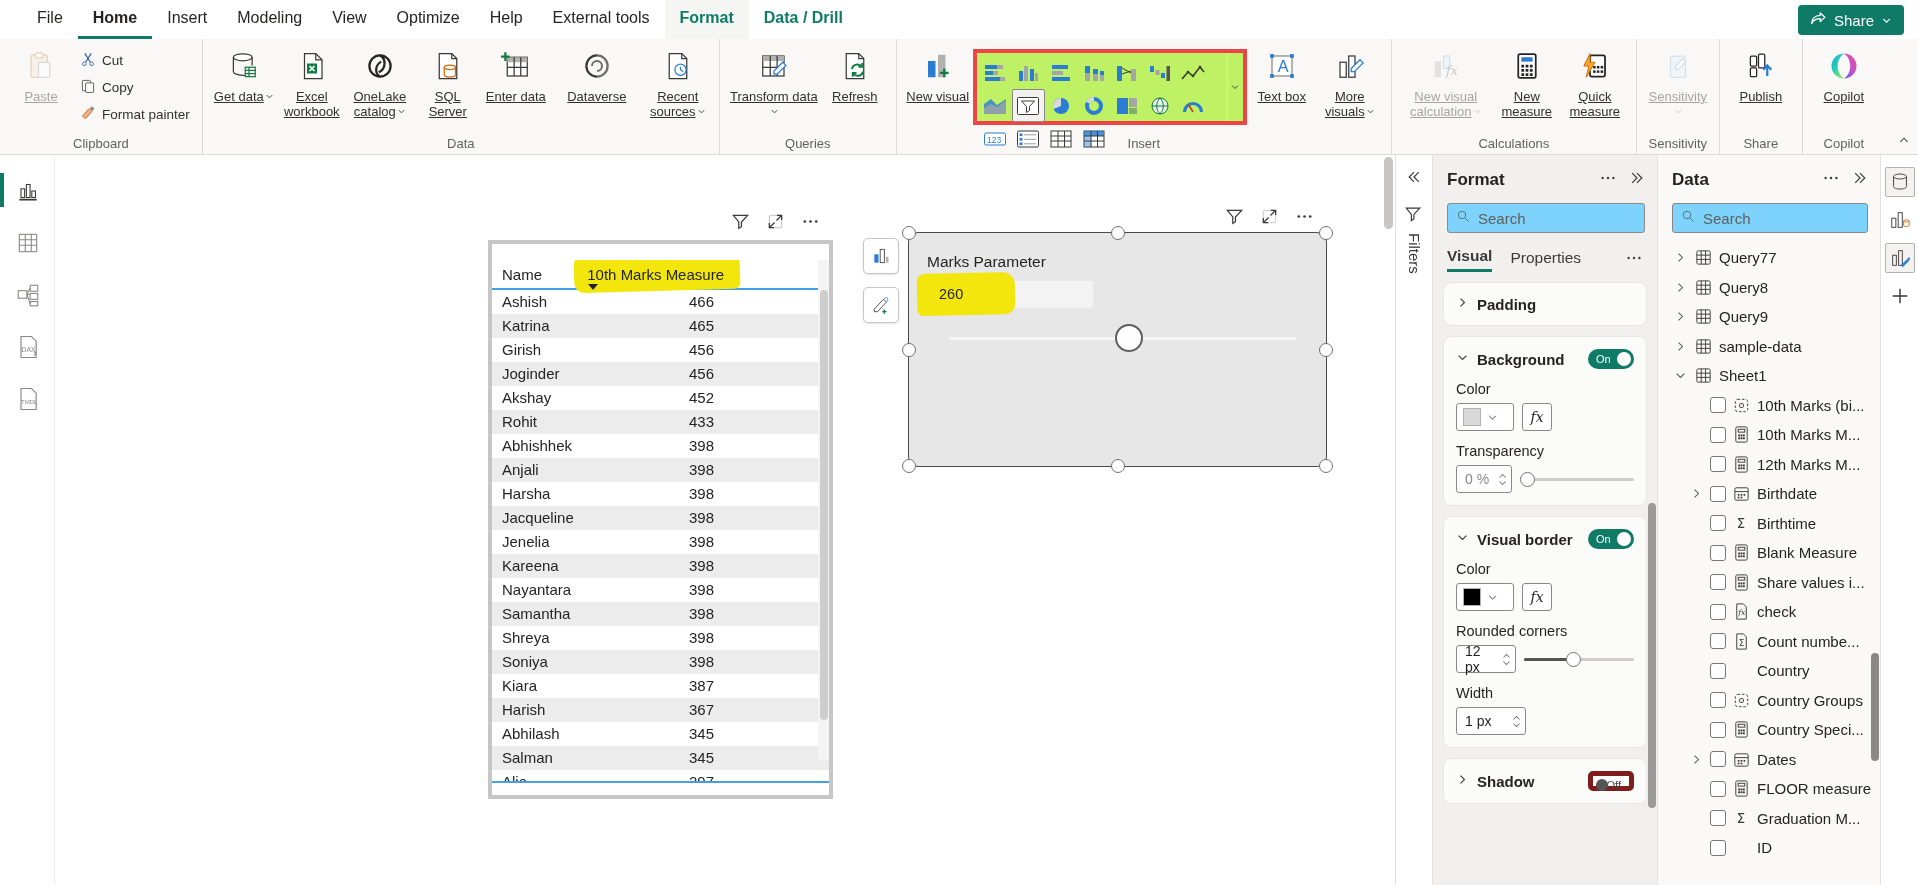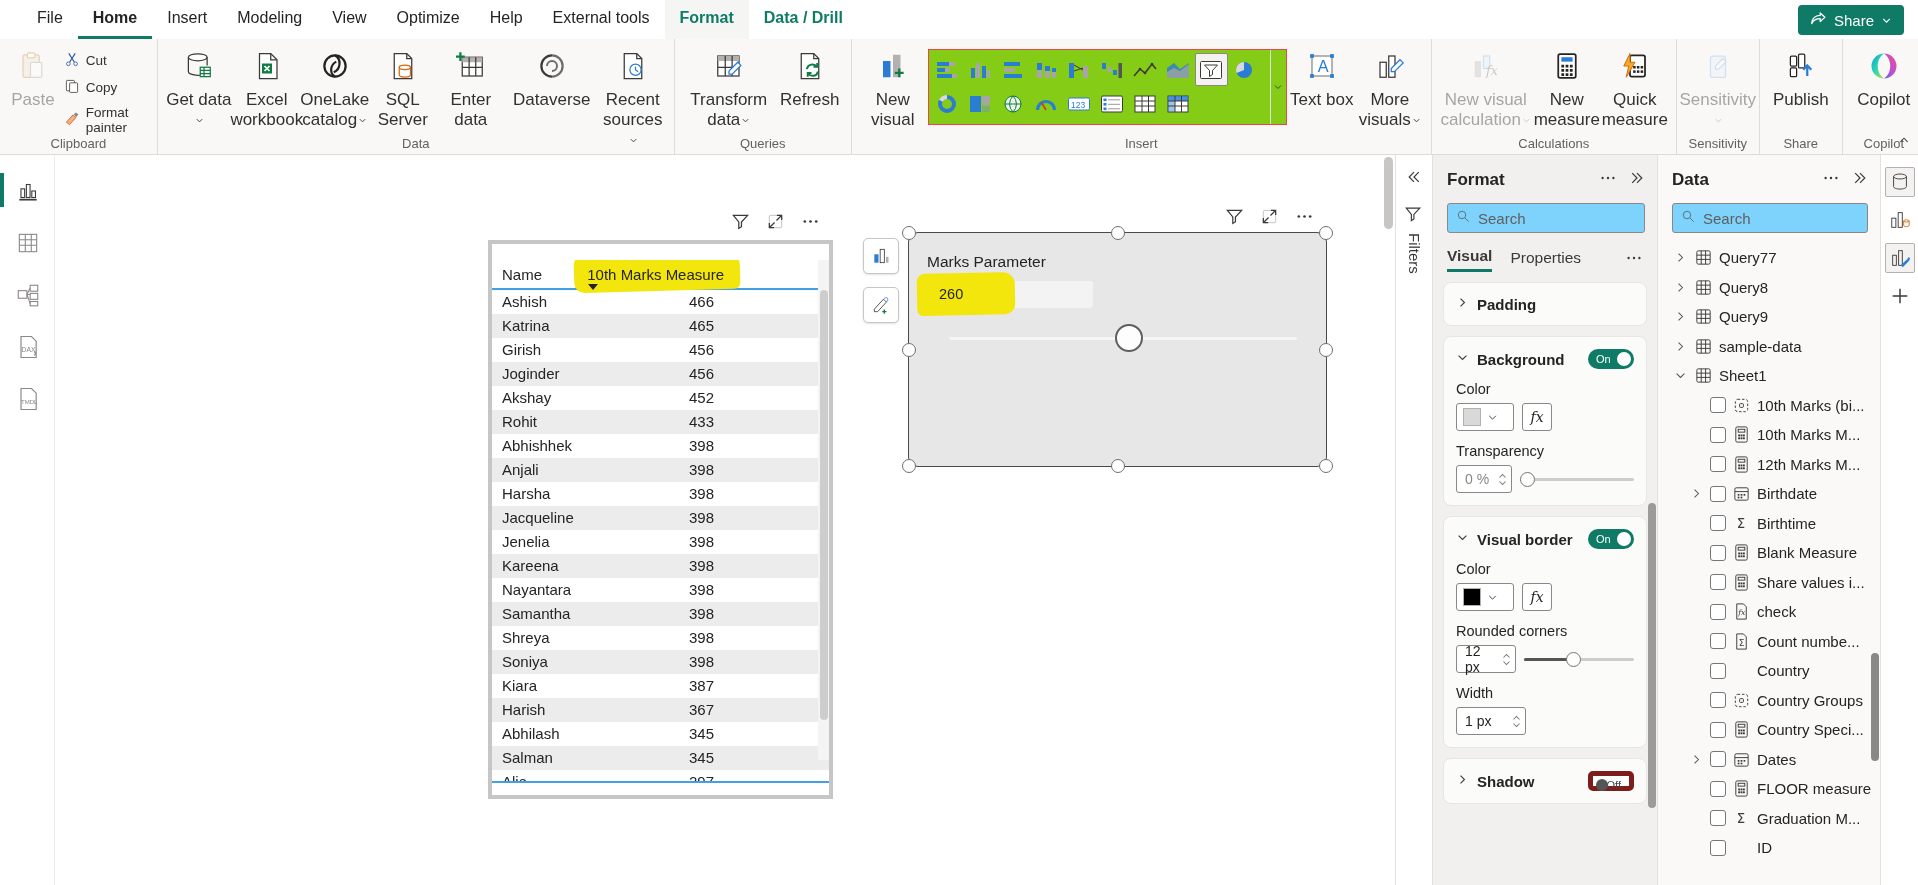--- a/index.html
+++ b/index.html
@@ -18,26 +18,26 @@
 
   
   #ribbon { position:absolute; left:0; top:39px; width:1918px; height:116px; background:#f9f8f7;
     border-bottom:1px solid #dcdbda; display:flex; }
   .rgroup { position:relative; height:100%; border-right:1px solid #dddcda; padding:6px 8px 20px 8px;
     display:flex; align-items:flex-start; gap:2px; }
   .rgroup-label { position:absolute; bottom:3px; left:0; right:0; text-align:center; font-size:13px; color:#616161; }
   .bigbtn { width:66px; min-height:86px; display:flex; flex-direction:column; align-items:center;
     padding-top:6px; gap:5px; border-radius:3px; }
   .bigbtn.wide { width:92px; }
-  .bigbtn .lblwrap { text-align:center; font-size:17px; line-height:1.15; color:#323130; }
+  .bigbtn .lblwrap { text-align:center; font-size:13px; line-height:1.15; color:#323130;text-decoration:underline; }
   .bigbtn .lblwrap .chev { display:inline-block; vertical-align:middle; margin-left:1px; }
   .bigbtn.disabled { opacity:0.42; }
   .smallcol { display:flex; flex-direction:column; gap:4px; padding-top:4px; }
   .smallbtn { display:flex; align-items:center; gap:6px; font-size:13.5px; color:#323130; padding:2px 4px; }
-  #gallery { width:359px; height:76px; background:#84cc16; border:1px solid #ef4444; margin-top:4px;
+  #gallery { width:274px; height:76px; background:#bef264; border:4px solid #ef4444; margin-top:4px;
     display:flex; }
   #gallery-cells { flex:1; display:flex; flex-wrap:wrap; padding:3px 2px; }
   .gcell { width:33px; height:33px; display:flex; align-items:center; justify-content:center; border-radius:2px; }
   .gcell.sel { border:1px solid #8a8886; background:#f3f2f1; }
   #gallery-chev { width:16px; border-left:1px solid #e1dfdd; display:flex; align-items:center; justify-content:center; }
   #ribbon-collapse { position:absolute; right:8px; bottom:4px; }
 
   
   #main { position:absolute; left:0; top:155px; width:1918px; height:730px; background:#fff; }
 

